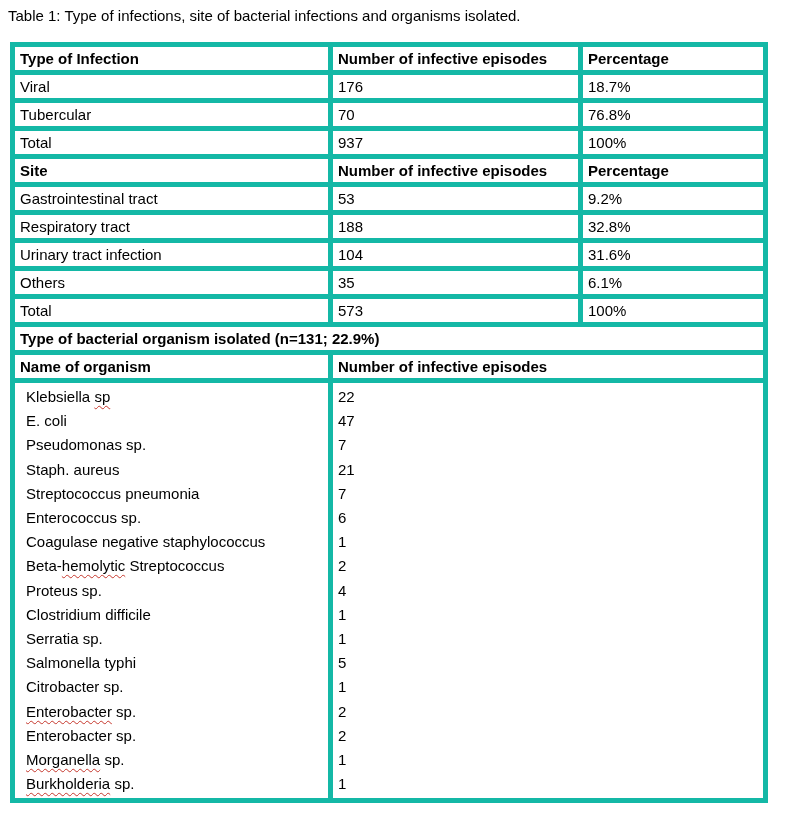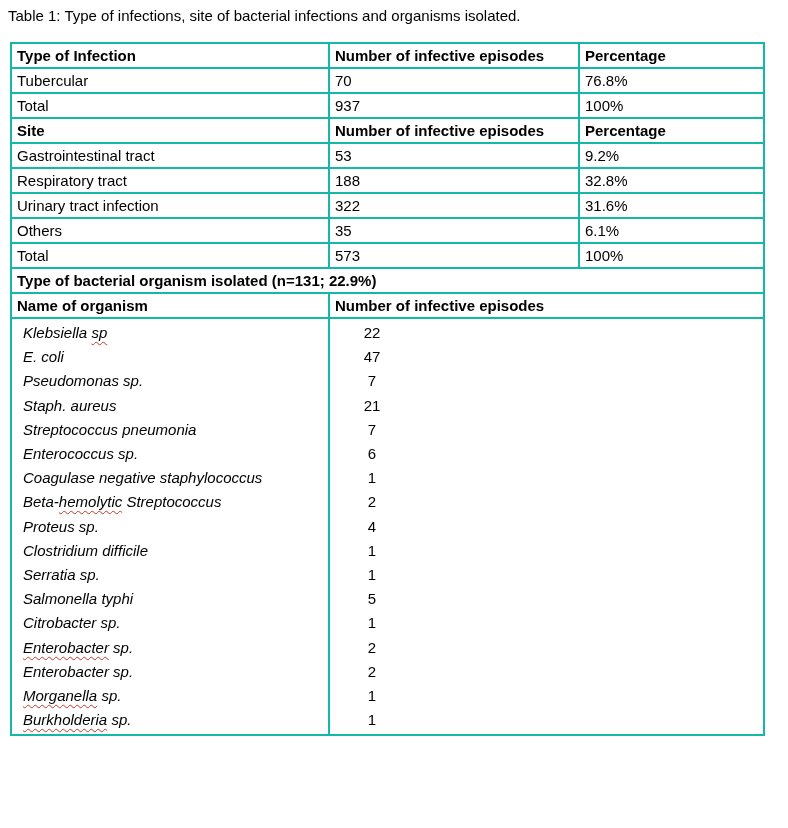--- a/index.html
+++ b/index.html
@@ -23,44 +23,43 @@
   table.tbl {
     position: absolute;
     left: 10px;
     top: 42px;
     width: 753px;
     border-collapse: collapse;
     table-layout: fixed;
     border: 2px solid #000000;
   }
   .tbl td {
-    border: 2px solid #14b8a6;
+    border: 5px solid #14b8a6;
     font-size: 15px;
     line-height: 19px;
     height: 18px;
     padding: 2px 4px 2px 5px;
     vertical-align: middle;
     overflow: hidden;
   }
   .tbl td.hdr { font-weight: 700; }
   .tbl td.tall {
     height: auto;
     vertical-align: top;
     padding-top: 2px;
     padding-bottom: 2px;
   }
   .org-name {
-    font-style: italic;
     line-height: 24.2px;
     padding-left: 6px;
     white-space: pre;
   }
   .org-count {
     width: 74px;
-    text-align: center;
+    text-align: left;
     line-height: 24.2px;
     font-style: normal;
   }
   .sq {
     text-decoration-line: underline;
     text-decoration-style: wavy;
     text-decoration-color: #c5372c;
     text-decoration-thickness: 1px;
     text-underline-offset: 3px;
   }
@@ -76,20 +75,25 @@
       <col style="width:250px">
       <col style="width:185px">
     </colgroup>
     <tbody id="tbl-body">
         <tr>
           <td class="hdr">Type of Infection</td>
           <td class="hdr">Number of infective episodes</td>
           <td class="hdr">Percentage</td>
         </tr>
         <tr>
+          <td>Viral</td>
+          <td>176</td>
+          <td>18.7%</td>
+        </tr>
+        <tr>
           <td>Tubercular</td>
           <td>70</td>
           <td>76.8%</td>
         </tr>
         <tr>
           <td>Total</td>
           <td>937</td>
           <td>100%</td>
         </tr>
         <tr>
@@ -102,21 +106,21 @@
           <td>53</td>
           <td>9.2%</td>
         </tr>
         <tr>
           <td>Respiratory tract</td>
           <td>188</td>
           <td>32.8%</td>
         </tr>
         <tr>
           <td>Urinary tract infection</td>
-          <td>322</td>
+          <td>104</td>
           <td>31.6%</td>
         </tr>
         <tr>
           <td>Others</td>
           <td>35</td>
           <td>6.1%</td>
         </tr>
         <tr>
           <td>Total</td>
           <td>573</td>

